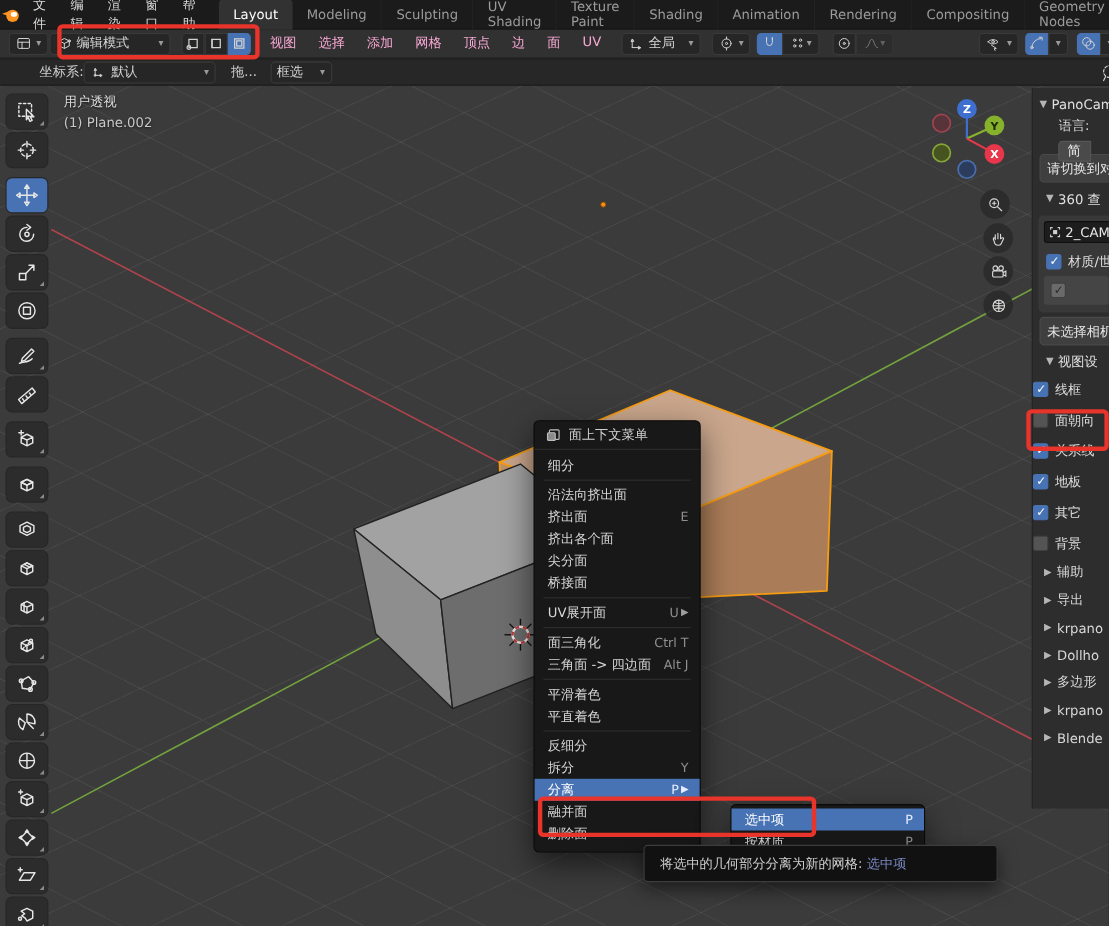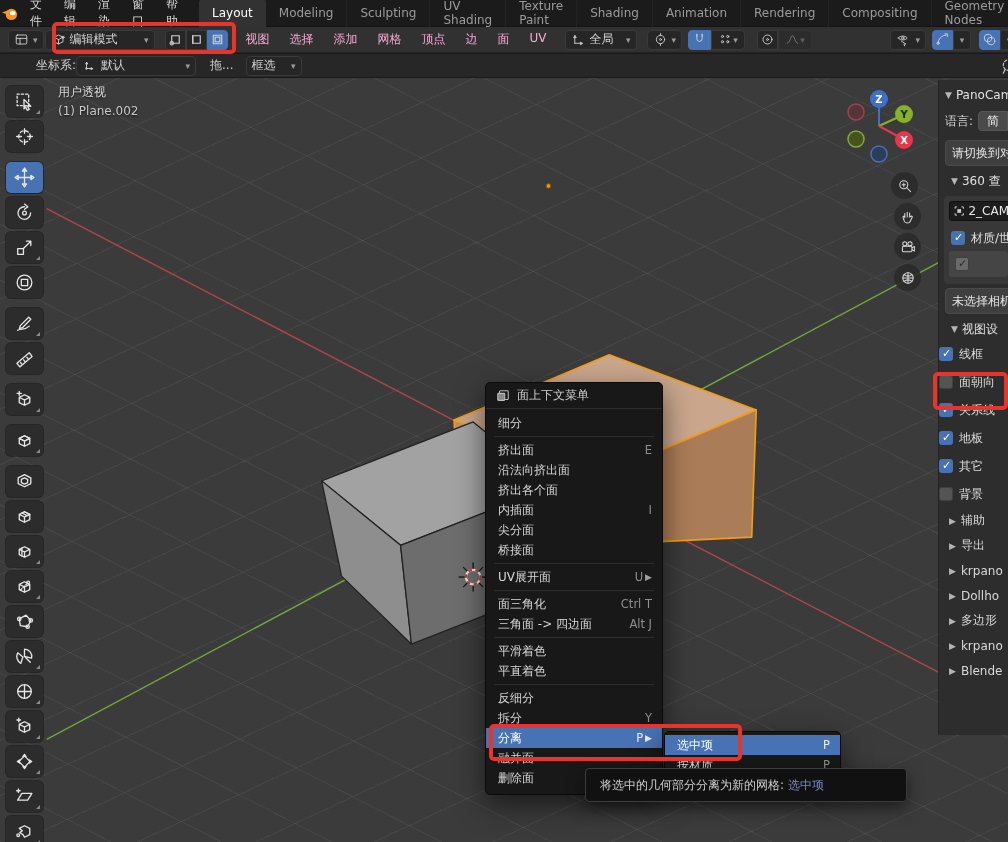--- a/index.html
+++ b/index.html
@@ -72,42 +72,42 @@
   
   #sidebar { position:absolute; left:938px; top:2px; width:70px; height:655px; background:#2d2d2d;
     overflow:hidden; border-left:1px solid #242424; padding-top:4px; }
   .sb-section { display:flex; align-items:center; gap:4px; height:22px; padding-left:6px;
     color:#e0e0e0; white-space:nowrap; }
   .sb-section.indent { padding-left:12px; }
   .sb-caret { font-size:9px; color:#b5b5b5; }
   .sb-button { margin:4px 0 4px 6px; height:26px; background:#3f3f3f; border:1px solid #4a4a4a;
     border-radius:4px 0 0 4px; display:flex; align-items:center; padding-left:6px; color:#e5e5e5;
     white-space:nowrap; width:70px; }
-  .sb-field { display:flex; align-items:center; height:30px; padding-left:6px; gap:5px; white-space:nowrap; }
+  .sb-field { display:flex; align-items:center; height:30px; padding-left:6px; gap:5px; white-space:nowrap;flex-direction:column; }
   .sb-field .fpill { background:#4a4a4a; border:1px solid #565656; border-radius:4px 0 0 4px;
     height:20px; display:flex; align-items:center; padding:0 8px; color:#efefef; }
   .sb-box { margin:4px 0 4px 5px; background:#383838; border-radius:4px; padding:5px 0 5px 5px; width:70px; }
   .sb-obj { background:#1d1d1d; border:1px solid #0f0f0f; border-radius:3px; height:20px;
     display:flex; align-items:center; gap:4px; padding:0 4px; color:#e8e8e8; white-space:nowrap; margin-bottom:6px; }
   .cbrow { display:flex; align-items:center; gap:6px; height:28px; white-space:nowrap; color:#dfdfdf; }
   .cbrow.inbox { height:22px; padding-left:2px; }
   .checkbox { width:14px; height:14px; border-radius:2.5px; flex:0 0 auto;
     background:#545454; border:1px solid #404040; position:relative; }
   .checkbox.checked { background:#4772b3; border-color:#4772b3; }
   .checkbox.checked:after { content:"✓"; position:absolute; left:2px; top:-1px; color:#fff; font-size:11px; font-weight:bold; }
   .checkbox.graycheck { background:#6a6a6a; }
   .checkbox.graycheck:after { content:"✓"; position:absolute; left:2px; top:-1px; color:#2c2c2c; font-size:11px; font-weight:bold; }
   .subcheck-box { background:#454545; border-radius:3px; margin:2px 6px 2px 0; padding:2px 4px; }
   .sb-collapsed { display:flex; align-items:center; gap:5px; height:25px; padding-left:10px;
     color:#d8d8d8; white-space:nowrap; }
 
   
   .popup { position:absolute; background:#181818; border:1px solid #0a0a0a; border-radius:5px;
     box-shadow:0 10px 28px rgba(0,0,0,.55); }
-  #ctxmenu { left:485px; top:304px; width:178px; padding-bottom:6px; }
+  #ctxmenu { left:485px; top:304px; width:152px; padding-bottom:6px; }
   #ctx-header { height:26px; display:flex; align-items:center; gap:7px; padding-left:10px;
     color:#cfcfcf; border-bottom:1px solid #2d2d2d; }
   #ctx-header svg { width:14px; height:14px; }
   .mi { height:20px; display:flex; align-items:center; padding:0 10px 0 12px; color:#d6d6d6; }
   .mi .lab { flex:1; white-space:nowrap; }
   .mi .sc { color:#8f8f8f; font-size:11.5px; margin-left:8px; white-space:nowrap; }
   .mi .sub-arrow { color:#9f9f9f; font-size:9px; margin-left:2px; }
   .mi.hl { background:#4772b3; color:#ffffff; margin:0 0px; }
   .mi.hl .sc,.mi.hl .sub-arrow { color:#e8eeff; }
   .msep { height:7px; position:relative; }
@@ -658,32 +658,28 @@
         <rect x="2" y="5" width="8" height="8" rx="1" fill="#8a8a8a" stroke="#bdbdbd" stroke-width="1.2"></rect>
       </svg>
       <span>面上下文菜单</span>
     </div>
     <div id="ctx-items" style="padding-top: 4px;">
         <div class="mi">
           <span class="lab">细分</span>
         </div>
         <div class="msep"></div>
         <div class="mi">
+          <span class="lab">沿法向挤出面</span>
+        </div>
+        <div class="mi">
           <span class="lab">挤出面</span>
           <span class="sc">E</span>
         </div>
         <div class="mi">
-          <span class="lab">沿法向挤出面</span>
-        </div>
-        <div class="mi">
           <span class="lab">挤出各个面</span>
-        </div>
-        <div class="mi">
-          <span class="lab">内插面</span>
-          <span class="sc">I</span>
         </div>
         <div class="mi">
           <span class="lab">尖分面</span>
         </div>
         <div class="mi">
           <span class="lab">桥接面</span>
         </div>
         <div class="msep"></div>
         <div class="mi">
           <span class="lab">UV展开面</span>

